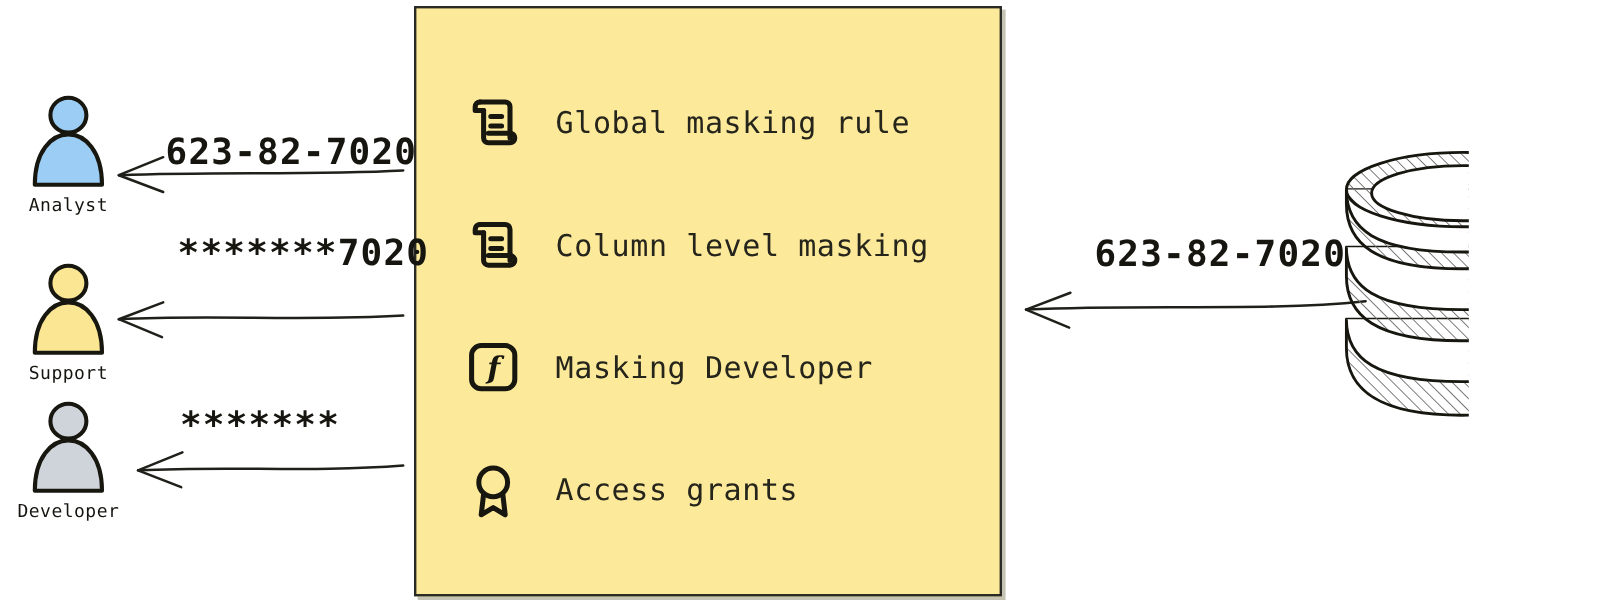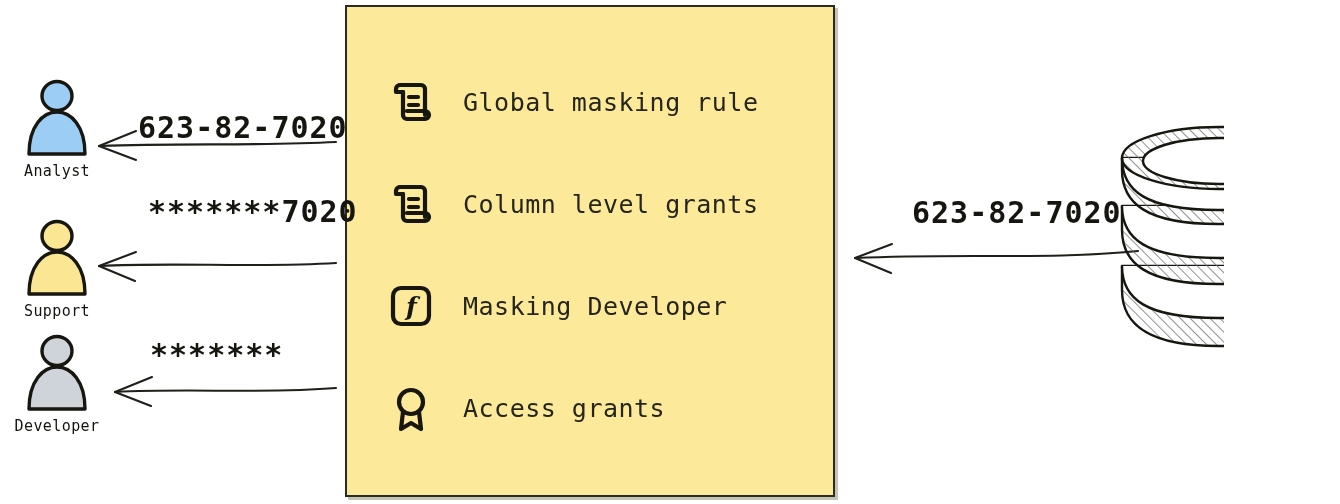--- a/index.html
+++ b/index.html
@@ -172,21 +172,21 @@
           <svg width="48" height="48" viewBox="0 0 48 48" xmlns="http://www.w3.org/2000/svg">
             <g fill="none" stroke="#17160f" stroke-width="4.2" stroke-linecap="round" stroke-linejoin="round">
               <path d="M13 7 h21 a4 4 0 0 1 4 4 v26"></path>
               <path d="M13 7 a4 4 0 0 0 -4 4 v3 h7"></path>
               <path d="M16 14 v23 a4 4 0 0 0 4 4 h18 a4 4 0 0 0 0 -8 H20"></path>
               <path d="M22 19 h9"></path>
               <path d="M22 27 h9"></path>
             </g>
           </svg>
         </span>
-        <span class="lbl">Column level grants</span>
+        <span class="lbl">Column level masking</span>
       </div>
 
       <div class="prow">
         <span class="ic">
           <svg width="48" height="48" viewBox="0 0 48 48" xmlns="http://www.w3.org/2000/svg">
             <rect x="6" y="6" width="36" height="36" rx="8" ry="8" fill="none" stroke="#17160f" stroke-width="4.2"></rect>
             <text x="24.5" y="33" text-anchor="middle" font-family="DejaVu Serif, serif" font-style="italic" font-weight="bold" font-size="25" fill="#17160f">f</text>
           </svg>
         </span>
         <span class="lbl">Masking Developer</span>

